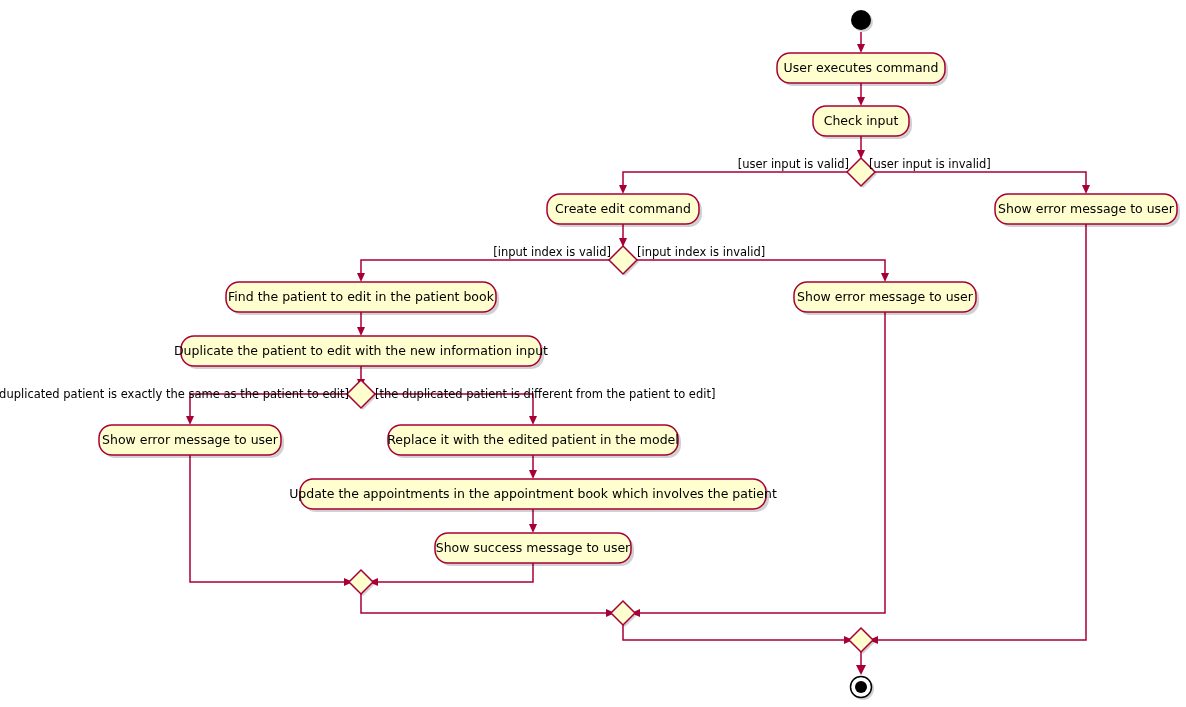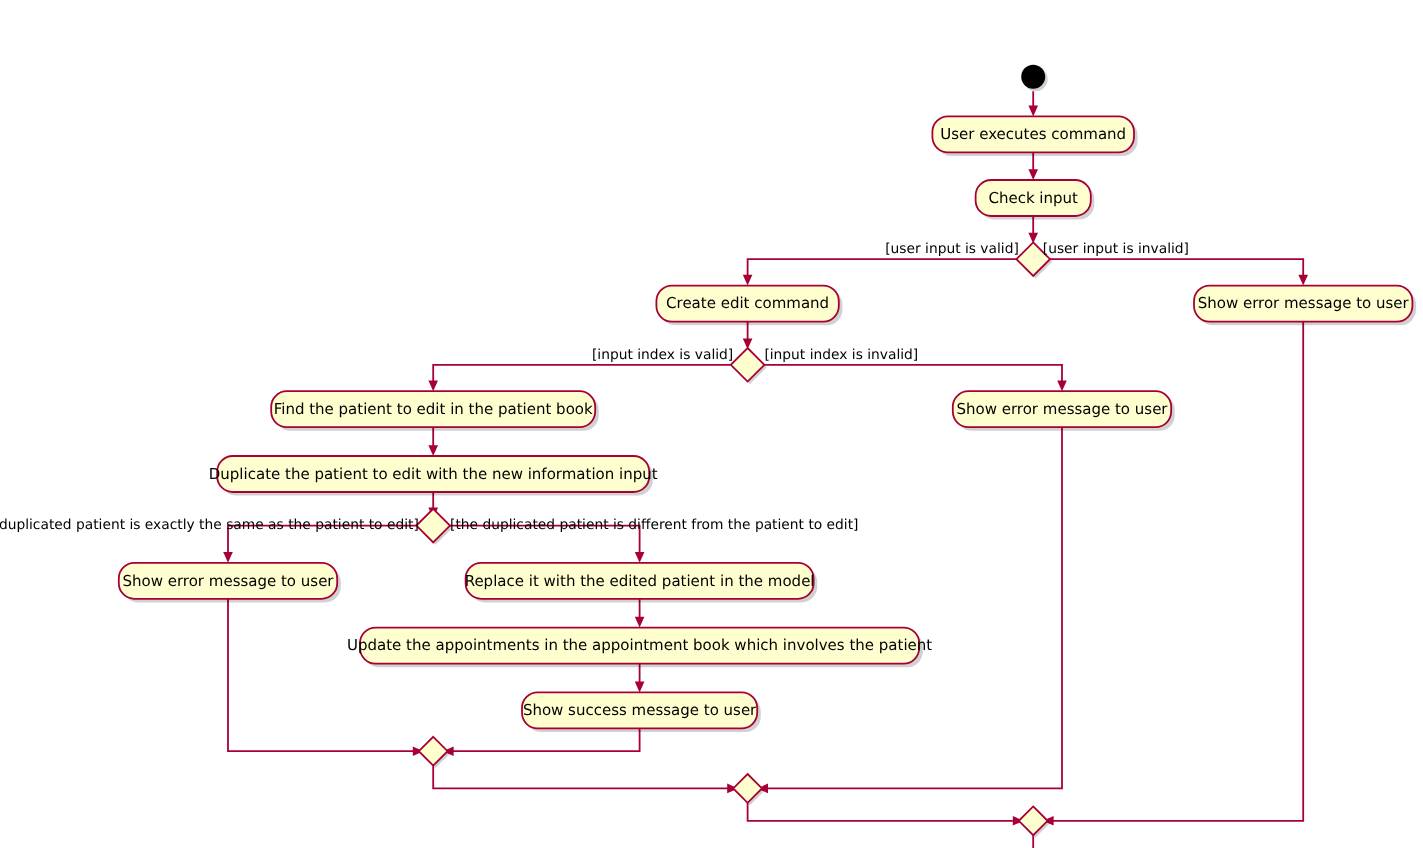--- a/index.html
+++ b/index.html
@@ -12,21 +12,20 @@
     font-family: "DejaVu Sans", sans-serif;
     width: 1186px;
     height: 707px;
     overflow: hidden;
   }
   #diagram-root {
     position: relative;
     width: 1186px;
     height: 548px;
     background: #ffffff;
-    margin-top: 44px;
   }
   svg#diagram-svg {
     position: absolute;
     top: 0;
     left: 0;
     width: 1186px;
     height: 707px;
   }
   .node-rect {
     fill: #FEFECE;

